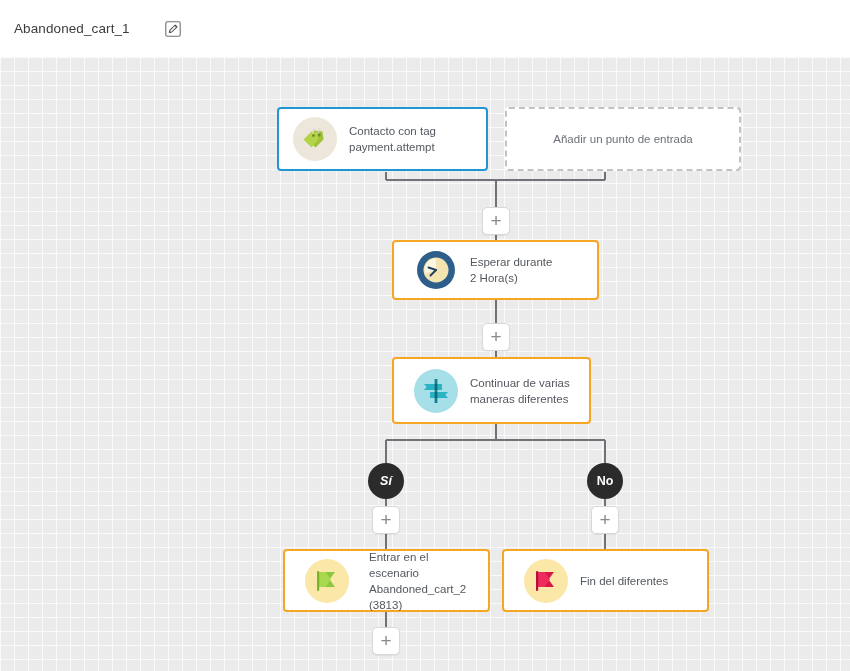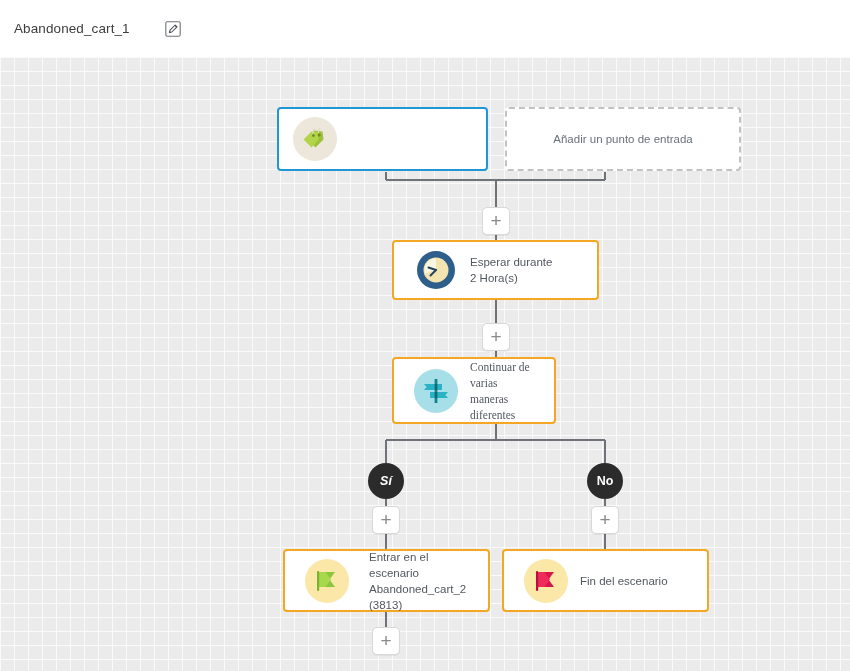--- a/index.html
+++ b/index.html
@@ -197,20 +197,22 @@
     <span class="node-icon ic-tag">
       <svg width="30" height="30" viewBox="0 0 30 30">
         <path d="M6.5 14.5 L14.5 6.5 L22.5 7.5 L23.5 15.5 L15.5 23.5 Z" fill="#9ec13a"></path>
         <path d="M3.5 15.5 L11.5 7.5 L17.5 8.2 L18.5 15.5 L11.5 23.5 Z" fill="#b3d34a"></path>
         <circle cx="19.2" cy="11.0" r="1.5" fill="#6f8a1e"></circle>
         <circle cx="13.4" cy="11.6" r="1.4" fill="#6f8a1e"></circle>
         <path d="M18.4 9.0 C18.0 6.2 19.4 4.6 20.6 4.6" fill="none" stroke="#ddd9c6" stroke-width="1.3"></path>
         <path d="M12.9 9.6 C12.5 6.8 13.9 5.2 15.1 5.2" fill="none" stroke="#ddd9c6" stroke-width="1.3"></path>
       </svg>
     </span>
+    <span class="node-text">Contacto con tag
+payment.attempt</span>
   </div>
 
   <div class="node dashed" style="left:505px; top:50px; width:236px; height:64px;">
     <span class="node-text centered">Añadir un punto de entrada</span>
   </div>
 
   <div class="plus-btn" style="left:482px; top:150px;">
     <span class="glyph">+</span>
   </div>
 
@@ -225,21 +227,21 @@
       </svg>
     </span>
     <span class="node-text">Esperar durante
 2 Hora(s)</span>
   </div>
 
   <div class="plus-btn" style="left:482px; top:266px;">
     <span class="glyph">+</span>
   </div>
 
-  <div class="node orange" style="left:392px; top:300px; width:164px; height:67px;font-family:Liberation Serif, serif;">
+  <div class="node orange" style="left:392px; top:300px; width:199px; height:67px;">
     <span class="node-icon ic-branch">
       <svg width="32" height="32" viewBox="0 0 32 32">
         <rect x="14.6" y="4" width="2.8" height="24" fill="#12808f"></rect>
         <path d="M4 9 L22 9 L22 15 L4 15 L6.6 12 Z" fill="#2ab3c4"></path>
         <path d="M28 17 L10 17 L10 23 L28 23 L25.4 20 Z" fill="#2ab3c4"></path>
         <rect x="14.6" y="9" width="2.8" height="6" fill="#0d6c79"></rect>
         <rect x="14.6" y="17" width="2.8" height="6" fill="#0d6c79"></rect>
       </svg>
     </span>
     <span class="node-text">Continuar de varias
@@ -273,20 +275,20 @@
   </div>
 
   <div class="node orange" style="left:502px; top:492px; width:207px; height:63px;">
     <span class="node-icon ic-flag-r">
       <svg width="30" height="30" viewBox="0 0 30 30">
         <path d="M6 6 L23 6 L17.5 13.5 L23 21 L6 21 Z" fill="#d6174a"></path>
         <path d="M13.5 6 L19 13.5 L13.5 21 L6 21 L6 6 Z" fill="#ee2b5b"></path>
         <rect x="5" y="5" width="2.2" height="20" rx="1" fill="#b5103c"></rect>
       </svg>
     </span>
-    <span class="node-text">Fin del escenario</span>
+    <span class="node-text">Fin del diferentes</span>
   </div>
 
   <div class="plus-btn" style="left:372px; top:570px;">
     <span class="glyph">+</span>
   </div>
 
 </div>
 
 </body></html>

